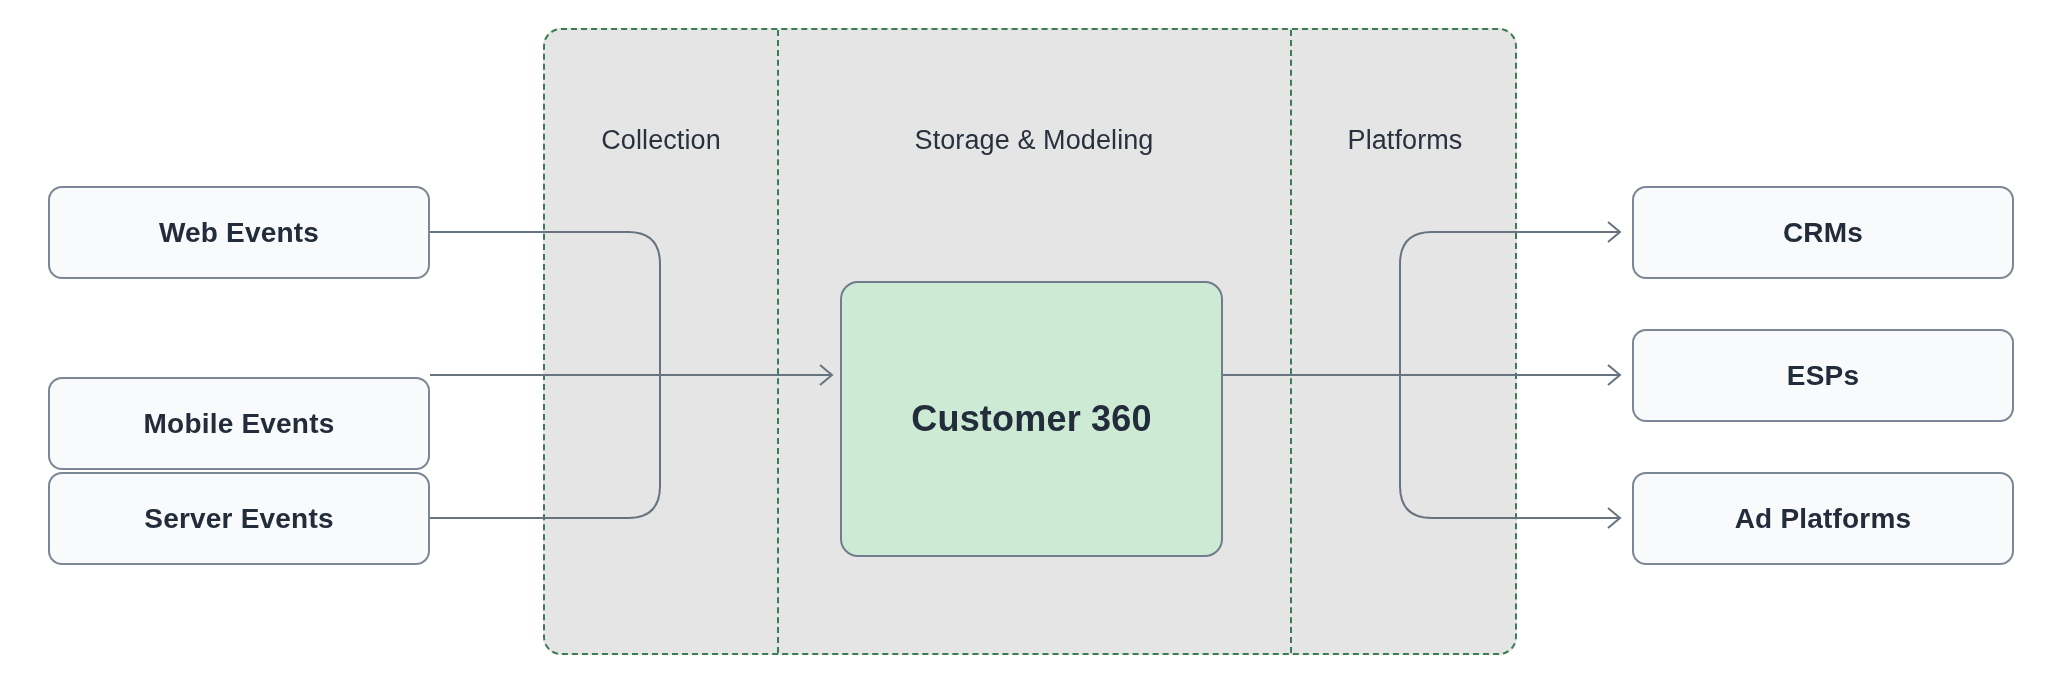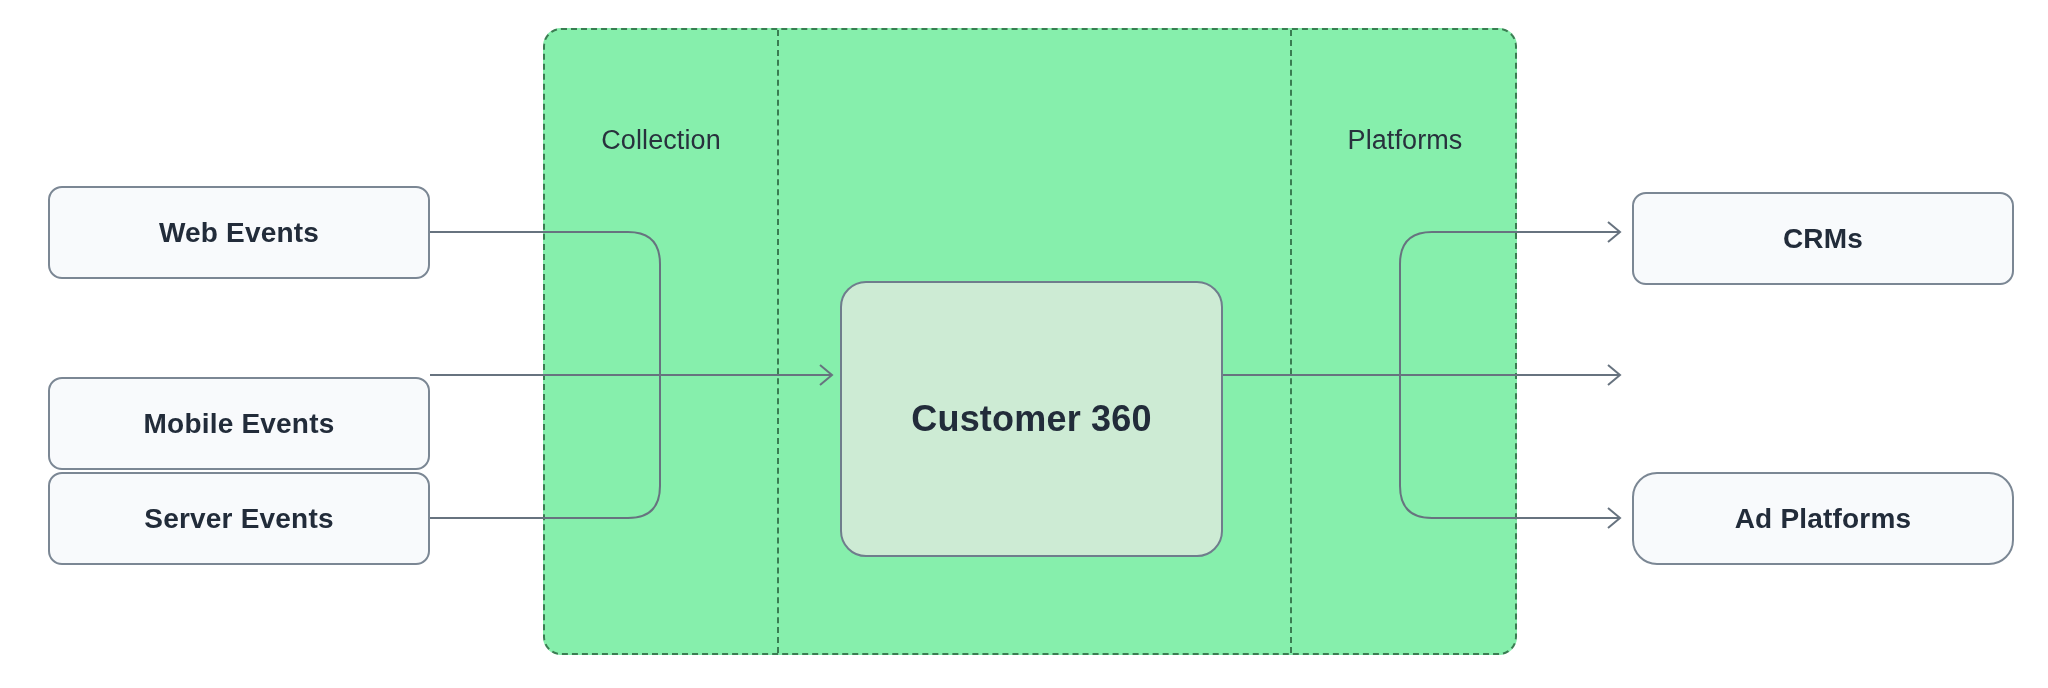--- a/index.html
+++ b/index.html
@@ -19,21 +19,21 @@
   }
   
   .phase-wrap {
     position: absolute;
     left: 543px;
     top: 28px;
     width: 974px;
     height: 627px;
     border: 2px dashed #3a7d52;
     border-radius: 18px;
-    background: #86efac;
+    background: #e5e5e5;
     box-sizing: border-box;
   }
   .phase-divider {
     position: absolute;
     top: 0;
     bottom: 0;
     width: 0;
     border-left: 2px dashed #3a7d52;
   }
   .phase-divider.d1 { left: 232px; }
@@ -68,33 +68,33 @@
   .node.source, .node.dest {
     width: 382px;
     height: 93px;
   }
   .node.hub {
     left: 840px;
     top: 281px;
     width: 383px;
     height: 276px;
     background: #cdebd4;
-    border-radius: 26px;
+    border-radius: 18px;
     border-color: #6f7d8c;
     font-size: 36px;
     font-weight: bold;
   }
   
   .src-0 { left: 48px;  top: 186px; }
   .src-1 { left: 48px;  top: 329px; margin-top: 48px; }
   .src-2 { left: 48px;  top: 472px; }
   
-  .dst-0 { left: 1632px; top: 192px; align-items: center; }
+  .dst-0 { left: 1632px; top: 186px; align-items: center; }
   .dst-1 { left: 1632px; top: 329px; }
-  .dst-2 { left: 1632px; top: 472px; border-radius: 25px; }
+  .dst-2 { left: 1632px; top: 472px; }
 
   
   #wires {
     position: absolute;
     left: 0;
     top: 0;
     width: 2048px;
     height: 688px;
     pointer-events: none;
   }
@@ -103,20 +103,21 @@
 </style>
 </head>
 <body>
 
 <div id="canvas">
 
   <div class="phase-wrap">
     <div class="phase-divider d1"></div>
     <div class="phase-divider d2"></div>
     <div class="phase-label" style="left:116px;">Collection</div>
+    <div class="phase-label" style="left:489px;">Storage &amp; Modeling</div>
     <div class="phase-label" style="left:860px;">Platforms</div>
   </div>
 
   <svg id="wires" viewBox="0 0 2048 688">
 
     <path d="M 430 232 L 628 232 Q 660 232 660 264 L 660 375"></path>
     <path d="M 430 518 L 628 518 Q 660 518 660 486 L 660 375"></path>
     <path d="M 430 375 L 832 375"></path>
     <path class="arrowhead" d="M 820 365 L 832 375 L 820 385"></path>
 
@@ -139,17 +140,20 @@
     <span>Server Events</span>
   </div>
 
   <div class="node hub">
     <span>Customer 360</span>
   </div>
 
   <div class="node dest dst-0">
     <span>CRMs</span>
   </div>
+  <div class="node dest dst-1">
+    <span>ESPs</span>
+  </div>
   <div class="node dest dst-2">
     <span>Ad Platforms</span>
   </div>
 
 </div>
 
 </body></html>

